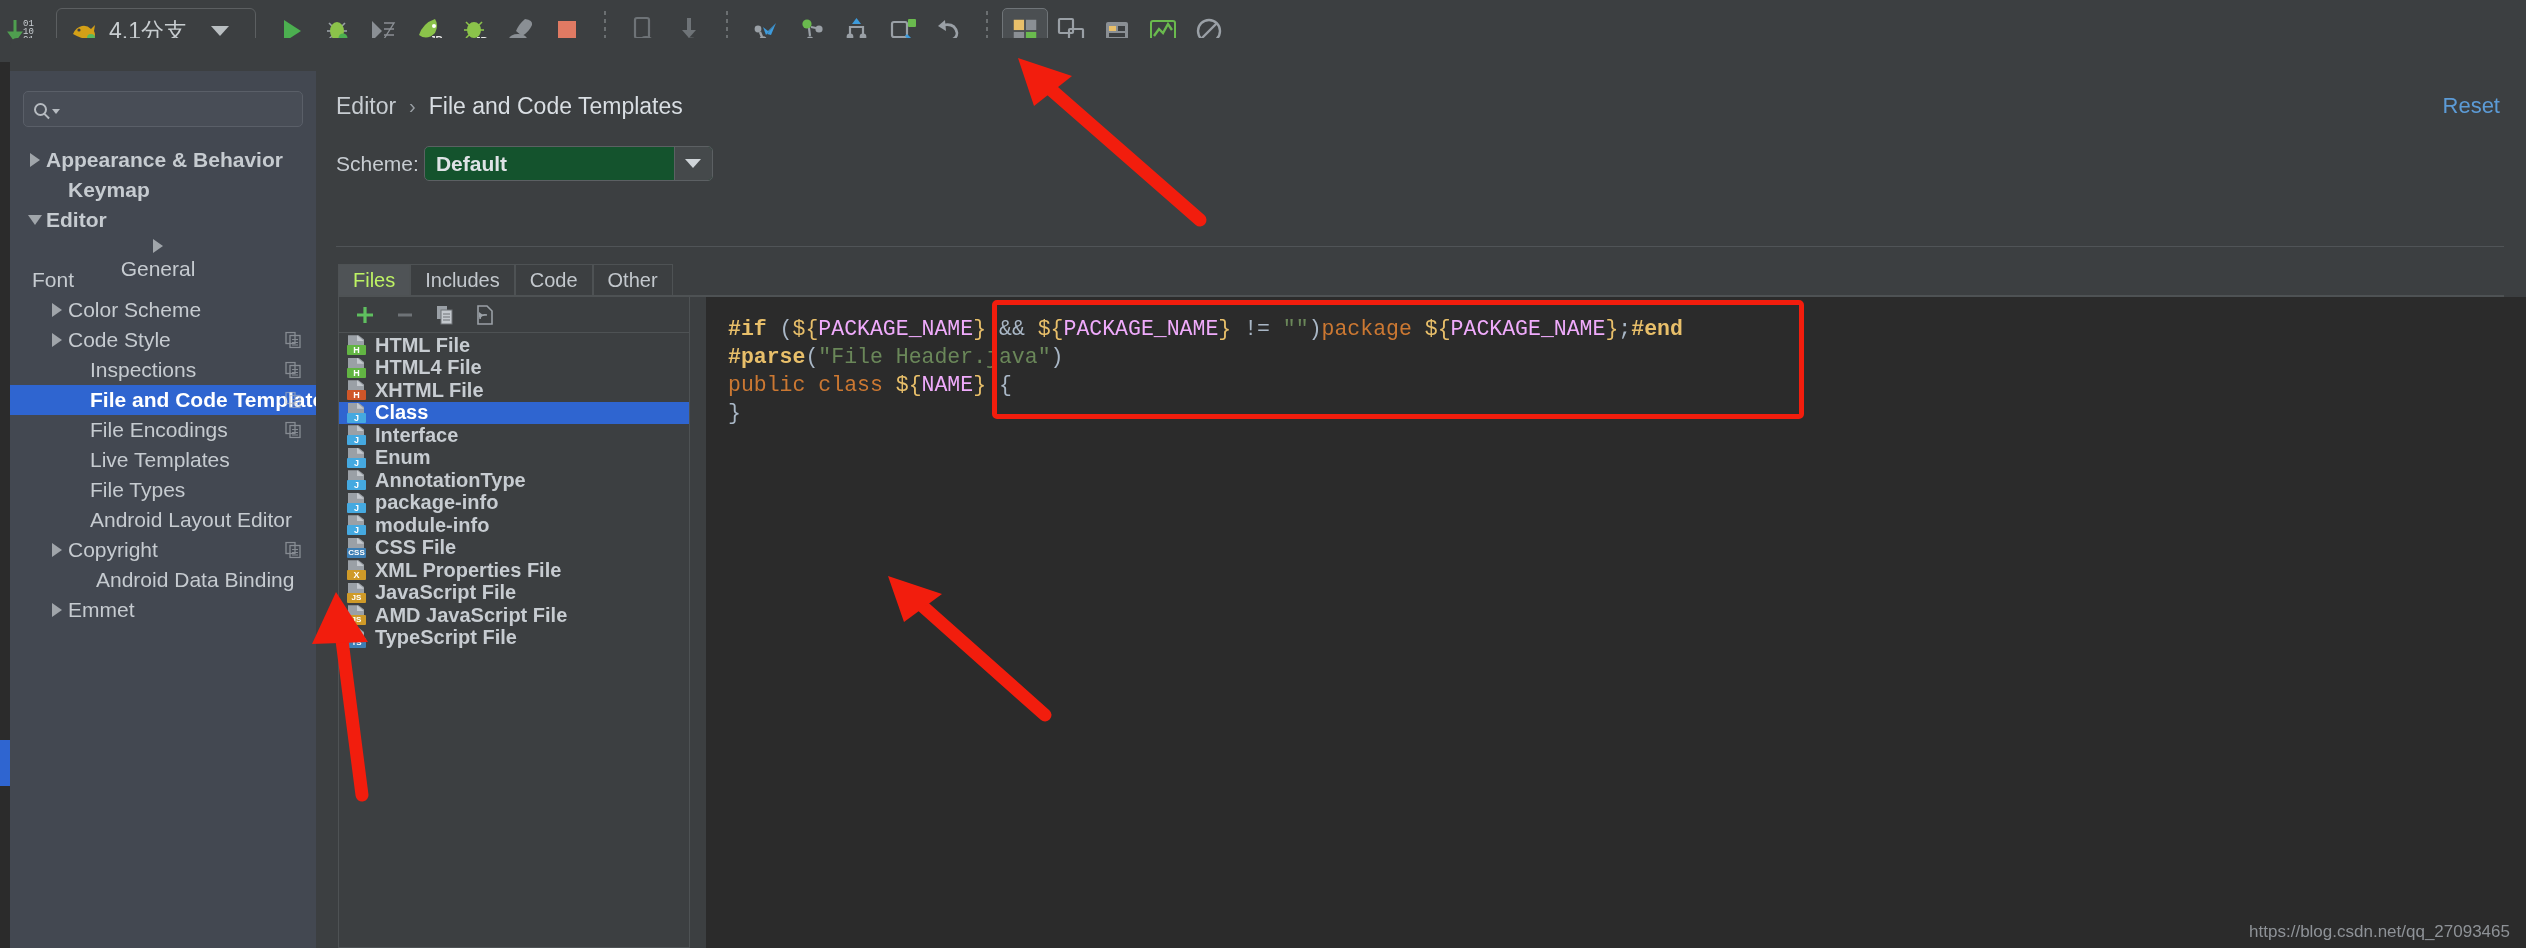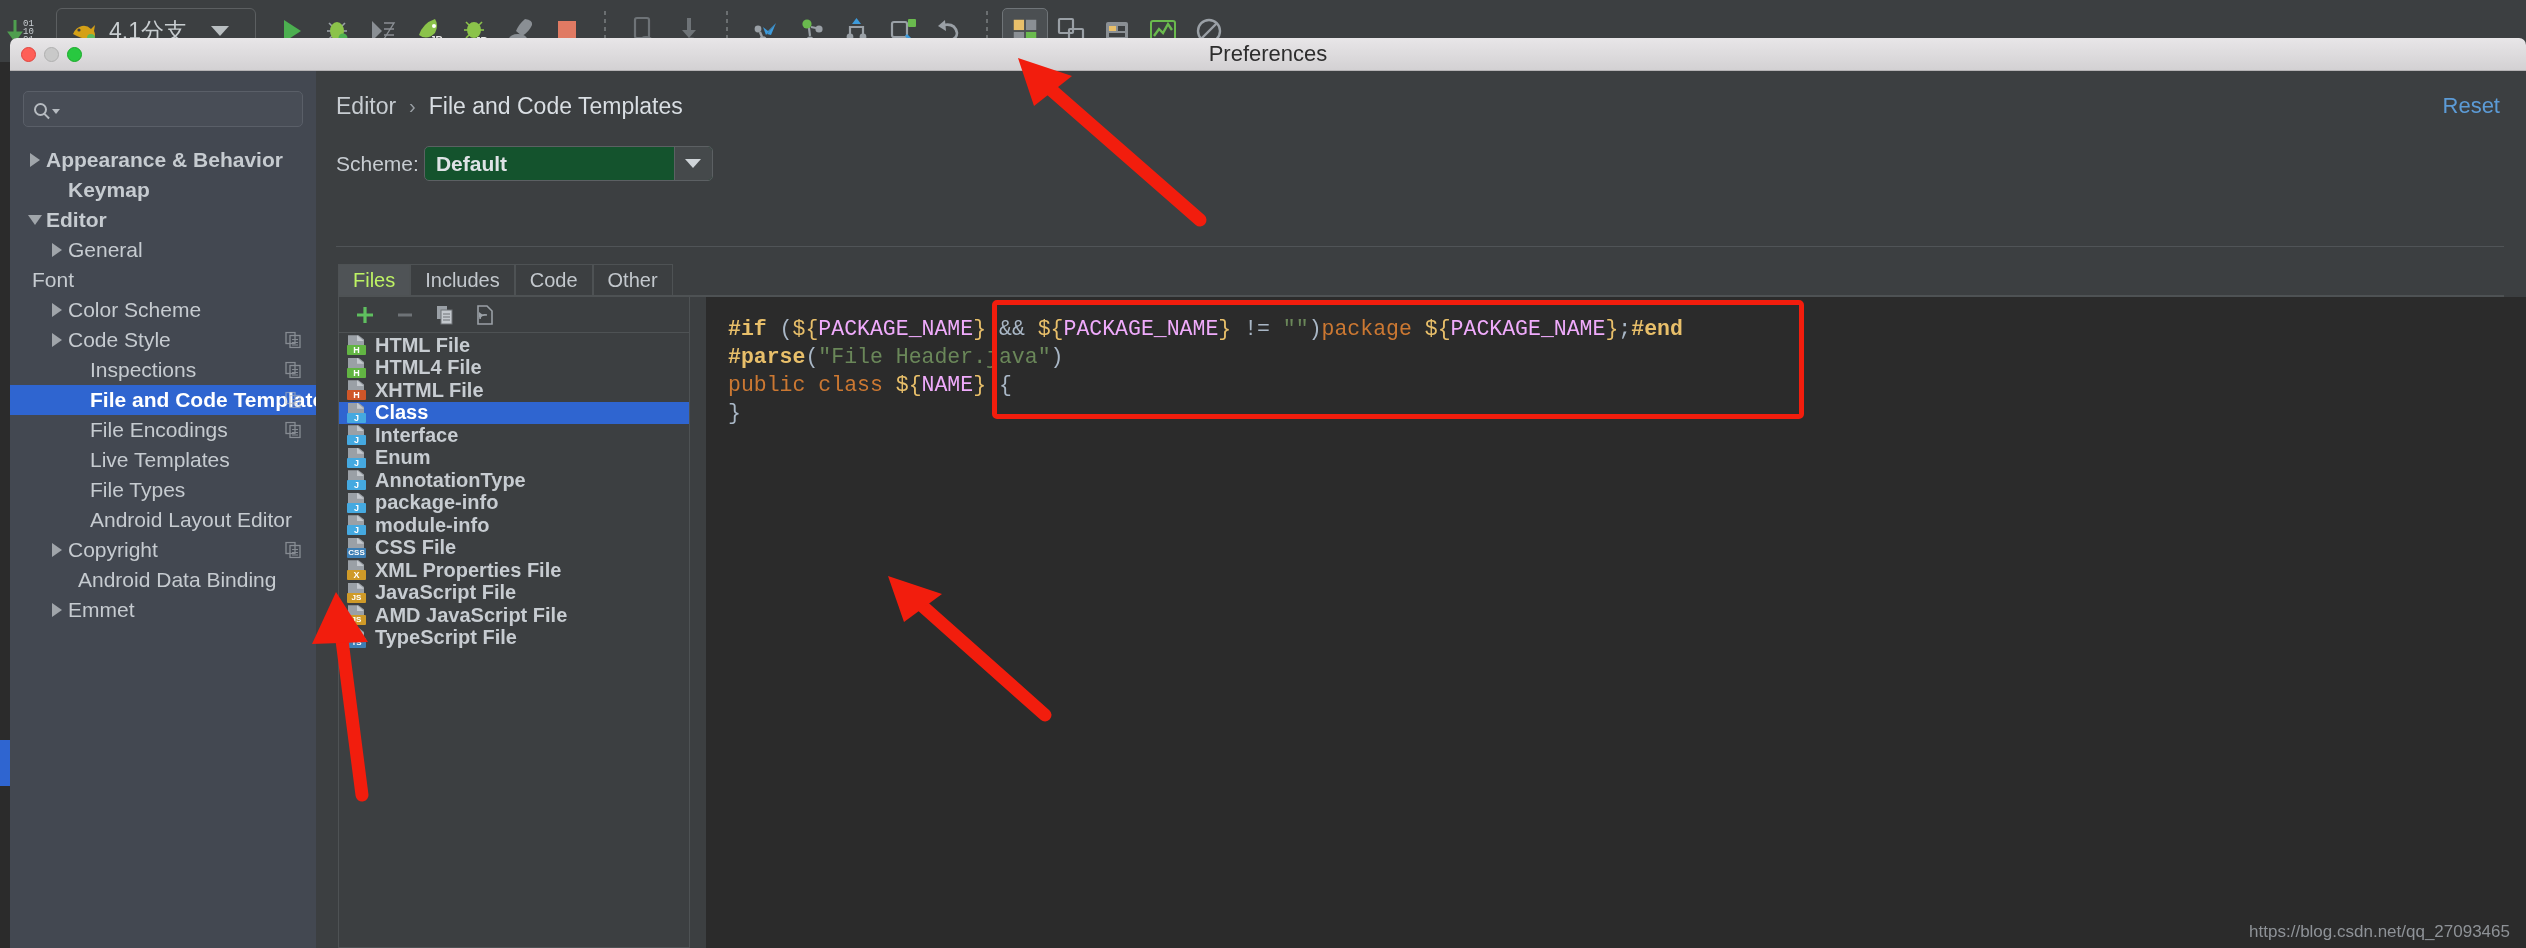--- a/index.html
+++ b/index.html
@@ -471,28 +471,20 @@
       <circle cx="16" cy="16" r="11" fill="none" stroke="#9aa0a6" stroke-width="2.4"></circle>
       <line x1="8" y1="24" x2="24" y2="8" stroke="#9aa0a6" stroke-width="2.4"></line>
     </svg>
   </div>
 </div>
 
 <div id="edge-blue"></div>
 
 <div id="prefs-window">
 
-  <div id="prefs-titlebar">
-    <div class="traffic">
-      <span class="tl tl-red"></span>
-      <span class="tl tl-yellow"></span>
-      <span class="tl tl-green"></span>
-    </div>
-    <div id="prefs-title">Preferences</div>
-  </div>
 
   <div id="prefs-body">
 
     <div id="settings-sidebar">
       <div id="search-box">
         <span class="search-glyph">
           <span class="magnifier"></span>
             <span class="mini-caret"></span>
         </span>
       </div>
@@ -506,21 +498,21 @@
           <div class="tree-row bold" style="padding-left: 36px;">
             <span class="tw"></span>
             <span class="tree-label">Keymap</span>
           </div>
           <div class="tree-row bold" style="padding-left: 14px;">
             <span class="tw">
               <span class="tw-down"></span>
             </span>
             <span class="tree-label">Editor</span>
           </div>
-          <div class="tree-row" style="padding-left: 36px;">
+          <div class="tree-row" style=" flex-direction: column;">
             <span class="tw">
               <span class="tw-right"></span>
             </span>
             <span class="tree-label">General</span>
           </div>
           <div class="tree-row" style="">
             <span class="tw"></span>
             <span class="tree-label">Font</span>
           </div>
           <div class="tree-row" style="padding-left: 36px;">
@@ -603,21 +595,21 @@
             <span class="copy-badge"><svg width="17" height="17" viewBox="0 0 17 17">
                 <rect x="1" y="1" width="9" height="11" fill="none" stroke="#b0b5ba" stroke-width="1.3"></rect>
                 <rect x="5" y="4" width="10" height="12" fill="none" stroke="#b0b5ba" stroke-width="1.3"></rect>
                 <g stroke="#b0b5ba" stroke-width="1">
                   <line x1="7" y1="8" x2="13" y2="8"></line>
                   <line x1="7" y1="11" x2="13" y2="11"></line>
                   <line x1="7" y1="13.5" x2="13" y2="13.5"></line>
                 </g>
               </svg></span>
           </div>
-          <div class="tree-row" style="padding-left: 46px;">
+          <div class="tree-row" style="padding-left: 64px;">
             <span class="tw"></span>
             <span class="tree-label">Android Data Binding</span>
           </div>
           <div class="tree-row" style="padding-left: 36px;">
             <span class="tw">
               <span class="tw-right"></span>
             </span>
             <span class="tree-label">Emmet</span>
           </div>
         </div>

